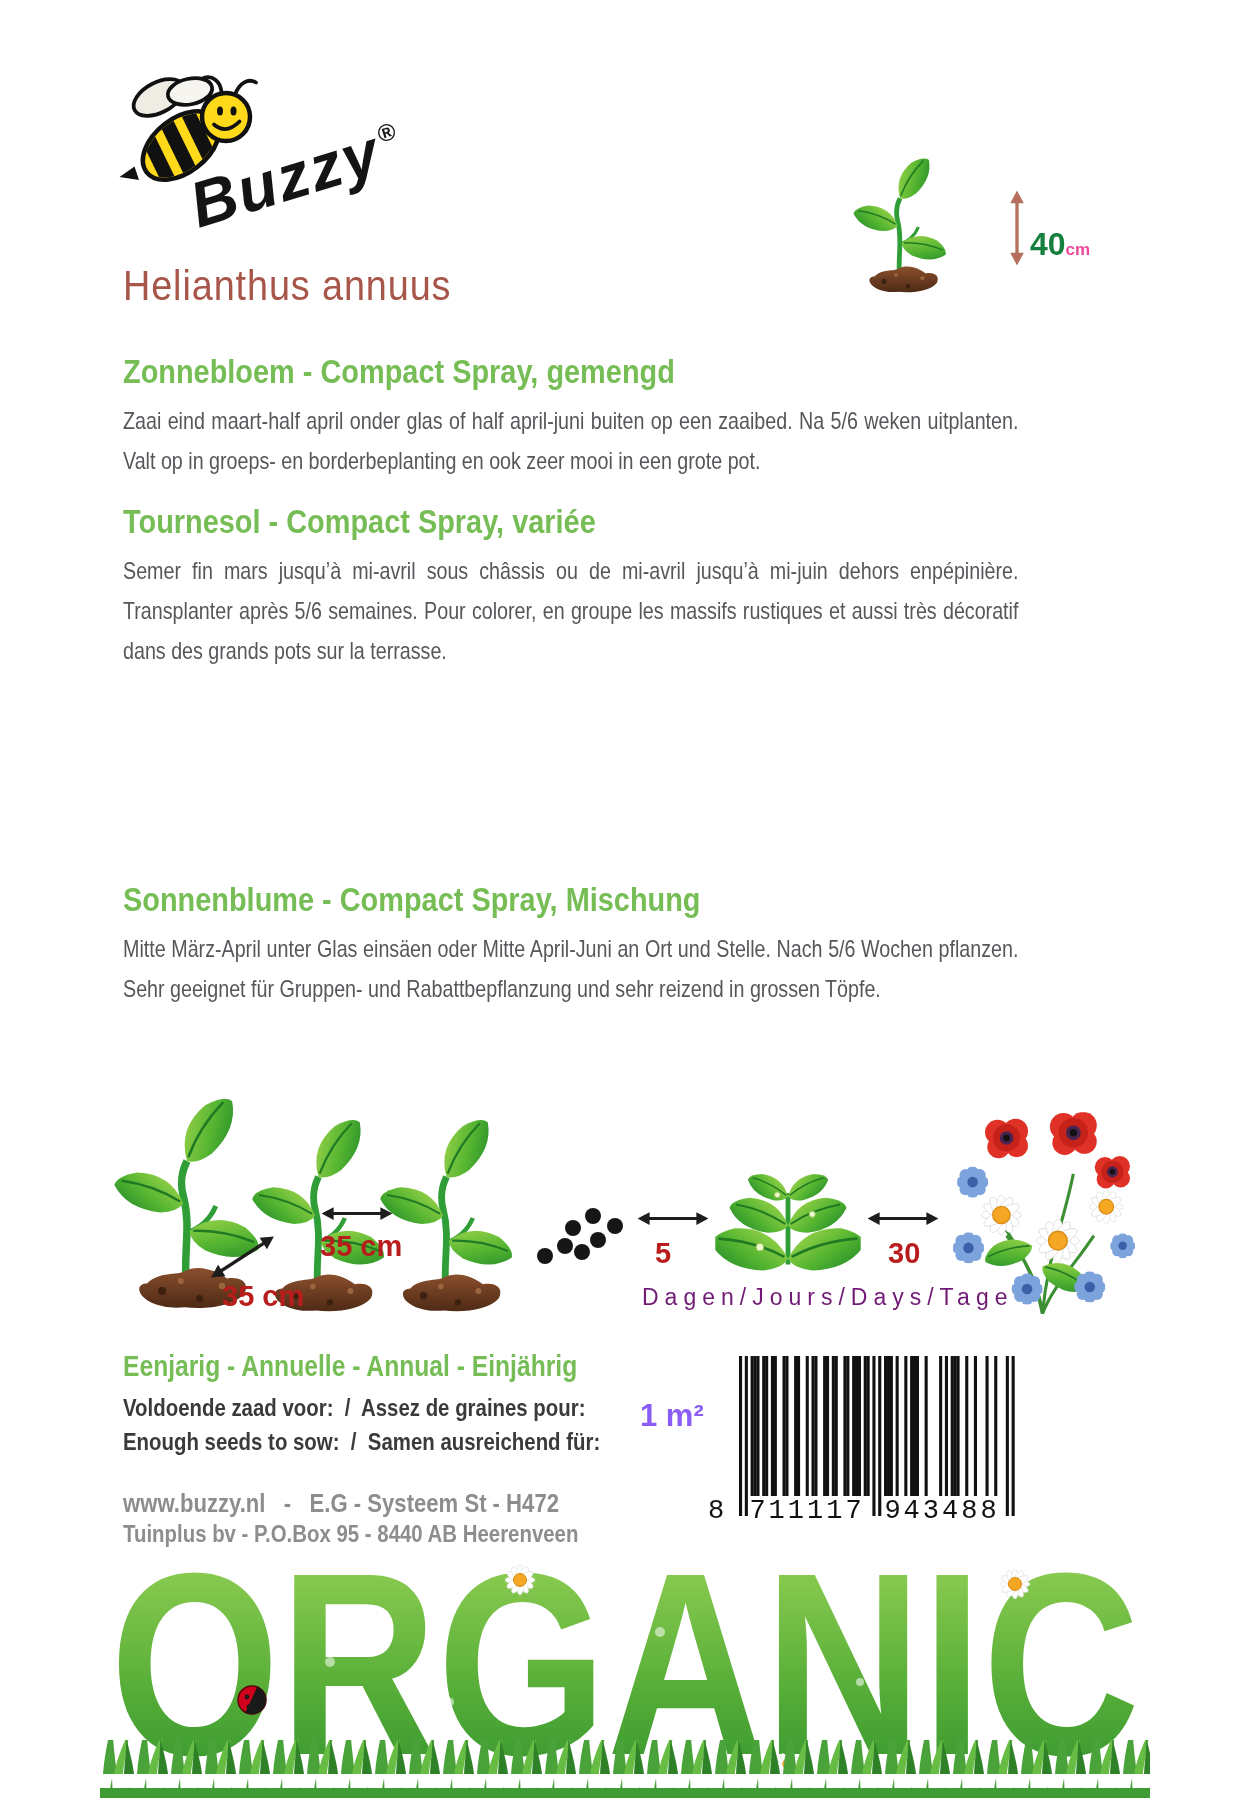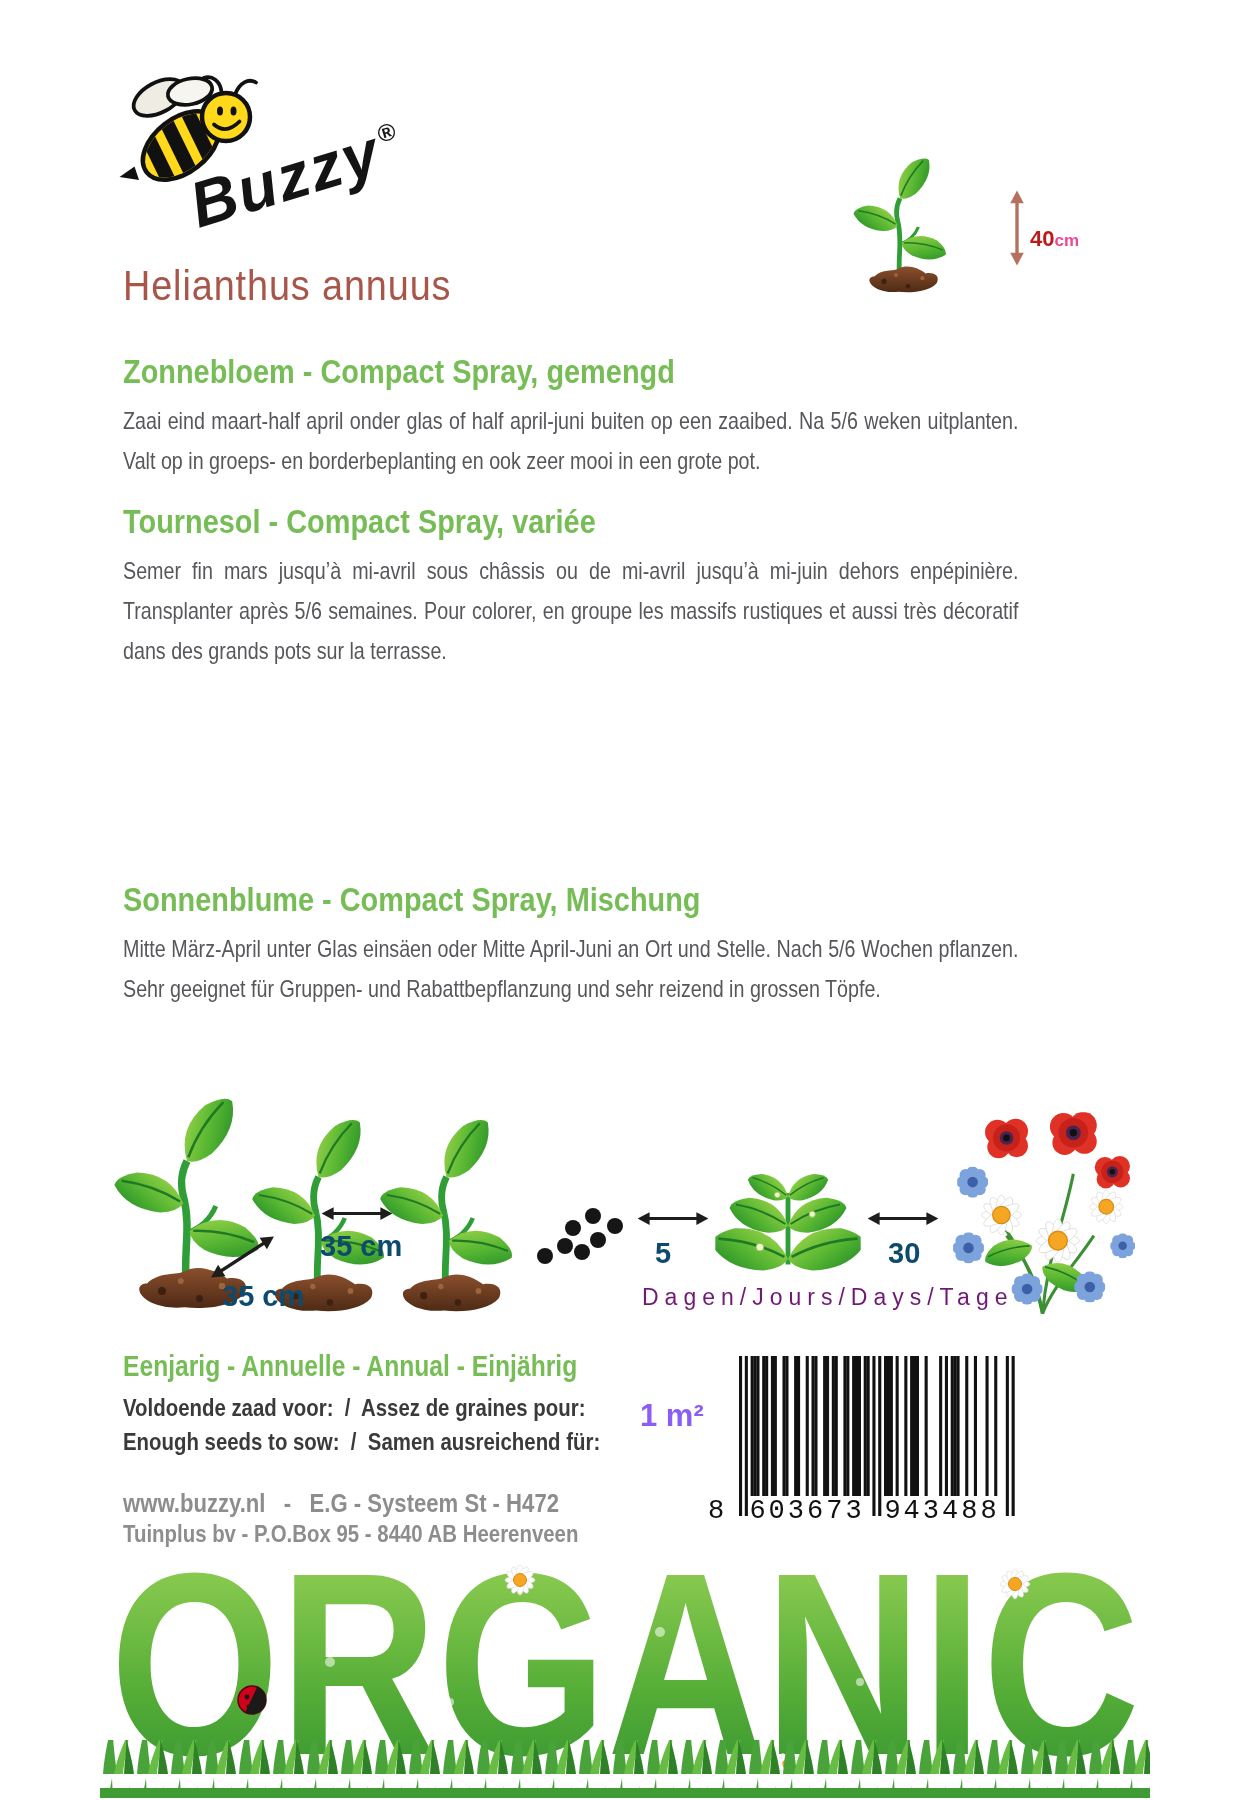--- a/index.html
+++ b/index.html
@@ -12,33 +12,33 @@
   .buzzy-word{position:absolute;left:80px;top:98px;font-size:64px;font-weight:bold;font-style:italic;
               color:#141414;transform:rotate(-17deg);transform-origin:0 50%;letter-spacing:2px;white-space:nowrap;}
   .buzzy-word .reg{font-size:24px;font-style:normal;vertical-align:28px;margin-left:4px;}
 
   
   #species{left:123px;top:262px;font-size:42px;color:#a8564a;letter-spacing:1px;
            transform:scaleX(0.9);transform-origin:0 0;white-space:nowrap;}
 
   
   #height-label{left:1030px;top:226px;white-space:nowrap;}
-  #height-label .hv{font-size:22px;font-weight:bold;color:#b91c1c;}
+  #height-label .hv{font-size:32px;font-weight:bold;color:#15803d;}
   #height-label .hu{font-size:17px;font-weight:bold;color:#ec4899;}
 
   
   .section{position:absolute;left:123px;}
   .section h2{margin:0;font-size:34px;line-height:39px;font-weight:bold;color:#76bd56;
               width:1050px;transform:scaleX(0.85);transform-origin:0 0;white-space:nowrap;}
   .section p{margin:10px 0 0 0;font-size:24px;line-height:40px;color:#56575b;text-align:justify;
              width:1092px;transform:scaleX(0.82);transform-origin:0 0;}
   #sec-nl{top:352px}  #sec-fr{top:502px}  #sec-en{top:694px}  #sec-de{top:880px}
 
   
-  .redlabel{font-size:29px;font-weight:bold;color:#0c4a6e;white-space:nowrap;}
+  .redlabel{font-size:29px;font-weight:bold;color:#b91c1c;white-space:nowrap;}
   #days-label{left:642px;top:1284px;font-size:23px;letter-spacing:6px;color:#701a75;white-space:nowrap;}
   .arrow{color:#1d1d1b;}
 
   
   #lifecycle{left:123px;top:1350px;font-size:29px;font-weight:bold;color:#76bd56;
              transform:scaleX(0.85);transform-origin:0 0;white-space:pre;}
   .seedline{left:123px;font-size:24px;font-weight:bold;color:#3a3a3c;white-space:pre;
             transform:scaleX(0.85);transform-origin:0 0;}
   #seedline1{top:1394px} #seedline2{top:1428px}
   #coverage{left:640px;top:1398px;font-size:31px;font-weight:bold;color:#8b5cf6;white-space:nowrap;}
@@ -340,21 +340,21 @@
       <rect x="214.60" y="0" width="3.10" height="140"></rect>
       <rect x="217.50" y="0" width="3.10" height="140"></rect>
       <rect x="226.20" y="0" width="3.10" height="140"></rect>
       <rect x="234.90" y="0" width="3.10" height="140"></rect>
       <rect x="246.50" y="0" width="3.10" height="140"></rect>
       <rect x="255.20" y="0" width="3.10" height="140"></rect>
       <rect x="266.80" y="0" width="3.10" height="160"></rect>
       <rect x="272.60" y="0" width="3.10" height="160"></rect>
     </svg>
   <div id="bcd-first" class="abs bcd">8</div>
-  <div id="bcd-left" class="abs bcd">603673</div>
+  <div id="bcd-left" class="abs bcd">711117</div>
   <div id="bcd-right" class="abs bcd">943488</div>
 
   <svg id="organic" class="abs" viewBox="0 0 1050 256">
     <text x="525" y="212" text-anchor="middle" font-family="Liberation Sans, sans-serif" font-weight="bold" font-size="260" fill="url(#ogGrad)" textLength="1030" lengthAdjust="spacingAndGlyphs">ORGANIC</text>
     <g fill="rgba(255,255,255,0.55)">
       <circle cx="230" cy="120" r="5"></circle>
         <circle cx="350" cy="160" r="4"></circle>
         <circle cx="560" cy="90" r="5"></circle>
       <circle cx="760" cy="140" r="4"></circle>
         <circle cx="980" cy="110" r="5"></circle>

